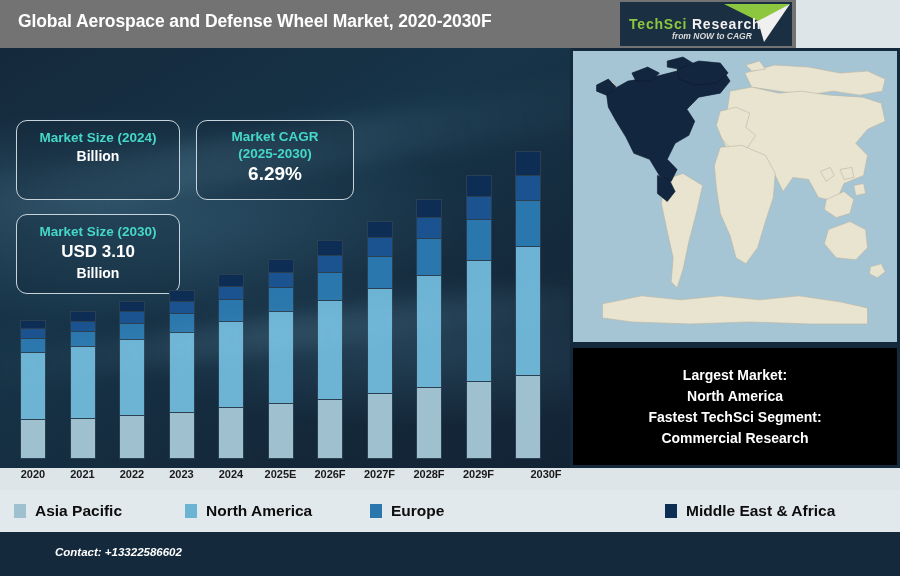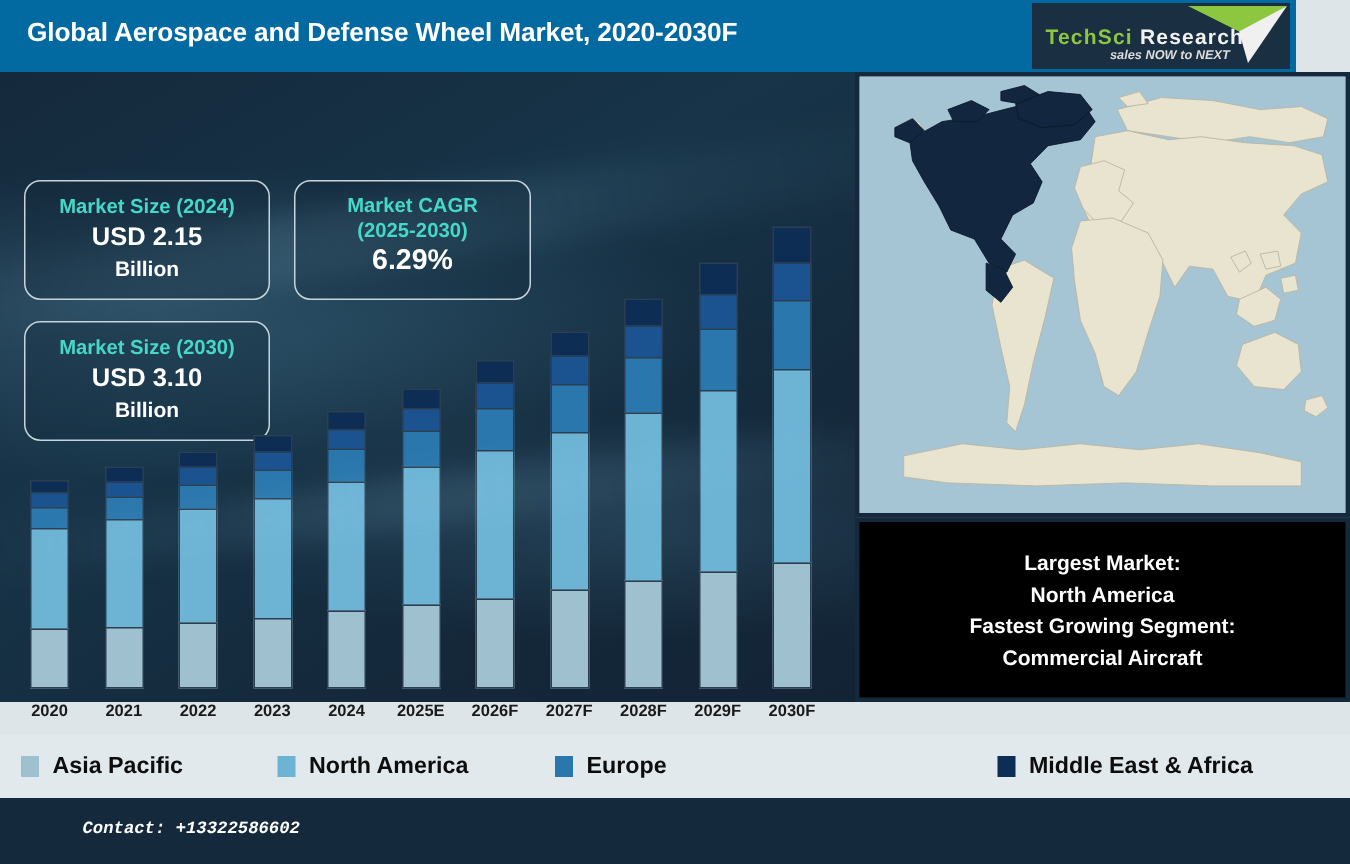--- a/index.html
+++ b/index.html
@@ -10,22 +10,22 @@
     overflow: hidden;
   }
   #root {
     position: relative;
     width: 900px; height: 576px;
     background: #dde5e8;
   }
 
   
   #header {
-    position: absolute; left: 0; top: 0; width: 864px; height: 48px;
-    background: #0369a1;
+    position: absolute; left: 0; top: 0; width: 796px; height: 48px;
+    background: #737373;
   }
   #title {
     position: absolute; left: 18px; top: 11px;
     font-size: 17.5px; font-weight: bold; color: #ffffff;
     letter-spacing: -0.1px; white-space: nowrap;
   }
   #logo {
     position: absolute; right: 4px; top: 2px; width: 172px; height: 44px;
     background: #1b2f42;
     overflow: hidden;
@@ -124,45 +124,44 @@
 
   
   #footer {
     position: absolute; left: 0; top: 532px; width: 900px; height: 44px;
     background: #14293c;
   }
   .foot-text {
     position: absolute; top: 14px;
     font-size: 11.5px; font-style: italic; font-weight: bold; color: #ffffff;
   }
-  #foot-contact { left: 55px; font-family: Liberation Mono, monospace; }
+  #foot-contact { left: 55px; }
   #foot-email { right: 55px; }
 </style>
 </head>
 <body>
 
 <div id="root">
 
   <div id="header">
     <div id="title">Global Aerospace and Defense Wheel Market, 2020-2030F</div>
     <div id="logo">
       <svg id="logo-arrow" viewBox="0 0 72 44">
         <polygon points="4,2 70,2 40,20" fill="#8dc63f"></polygon>
         <polygon points="70,2 44,40 38,19" fill="#f0f0f0"></polygon>
       </svg>
       <div id="logo-text"><span class="lg-green">TechSci</span><span class="lg-white"> Research</span></div>
-      <div id="logo-tag">sales NOW to NEXT</div>
+      <div id="logo-tag">from NOW to CAGR</div>
     </div>
   </div>
 
   <div id="chartpanel">
 
     <div class="card" id="card-size-2024">
       <div class="card-title">Market Size (2024)</div>
-      <div class="card-value">USD 2.15</div>
       <div class="card-unit">Billion</div>
     </div>
 
     <div class="card" id="card-cagr">
       <div class="card-title">Market CAGR</div>
       <div class="card-title">(2025-2030)</div>
       <div class="card-value">6.29%</div>
     </div>
 
     <div class="card" id="card-size-2030">
@@ -256,21 +255,21 @@
       <div class="xlabel" style="left: 20px;">2020</div>
       <div class="xlabel" style="left: 69.5px;">2021</div>
       <div class="xlabel" style="left: 119px;">2022</div>
       <div class="xlabel" style="left: 168.5px;">2023</div>
       <div class="xlabel" style="left: 218px;">2024</div>
       <div class="xlabel" style="left: 267.5px;">2025E</div>
       <div class="xlabel" style="left: 317px;">2026F</div>
       <div class="xlabel" style="left: 366.5px;">2027F</div>
       <div class="xlabel" style="left: 416px;">2028F</div>
       <div class="xlabel" style="left: 465.5px;">2029F</div>
-      <div class="xlabel" style="left: 515px;">2030F</div>
+      <div class="xlabel" style="left: 533px;">2030F</div>
     </div>
 
   <div id="mappanel">
     <svg id="map" viewBox="0 0 330 290" preserveAspectRatio="none">
       <rect x="0" y="0" width="330" height="290" fill="#a5c4d4"></rect>
       <g fill="#e8e4d0" stroke="#b9b5a2" stroke-width="0.6">
         <path d="M175 22 L205 14 L240 16 L272 22 L300 20 L318 28 L315 40 L292 44 L265 40 L238 44 L210 40 L182 36 Z"></path>
         <path d="M160 40 L182 36 L210 42 L232 40 L262 44 L295 46 L314 52 L318 70 L300 78 L288 92 L300 104 L296 124 L276 132 L268 150 L250 146 L240 128 L224 126 L214 140 L206 124 L196 110 L178 104 L166 112 L158 100 L150 84 L156 66 Z"></path>
         <path d="M150 60 L166 56 L180 62 L176 76 L186 84 L178 96 L162 98 L152 88 L146 74 Z"></path>
         <path d="M150 96 L172 94 L196 104 L206 122 L204 146 L196 170 L188 196 L176 212 L166 206 L160 184 L150 162 L146 136 L144 114 Z"></path>
@@ -292,22 +291,22 @@
         <path d="M60 22 L76 16 L88 22 L80 30 L64 30 Z"></path>
         <path d="M96 10 L112 6 L122 12 L108 18 L96 16 Z"></path>
         <path d="M24 34 L36 28 L44 36 L34 44 L24 40 Z"></path>
       </g>
     </svg>
   </div>
 
   <div id="factbox">
     <div class="fact-line">Largest Market:</div>
     <div class="fact-line">North America</div>
-    <div class="fact-line">Fastest Growing Segment:</div>
-    <div class="fact-line">Commercial Aircraft</div>
+    <div class="fact-line">Fastest TechSci Segment:</div>
+    <div class="fact-line">Commercial Research</div>
   </div>
 
   <div id="legend">
       <div class="legend-item" style="position: absolute; left: 14px;">
         <span class="legend-swatch" style="background: rgb(159, 192, 207);"></span>
         <span class="legend-label">Asia Pacific</span>
       </div>
       <div class="legend-item" style="position: absolute; left: 185px;">
         <span class="legend-swatch" style="background: rgb(108, 179, 212);"></span>
         <span class="legend-label">North America</span>

